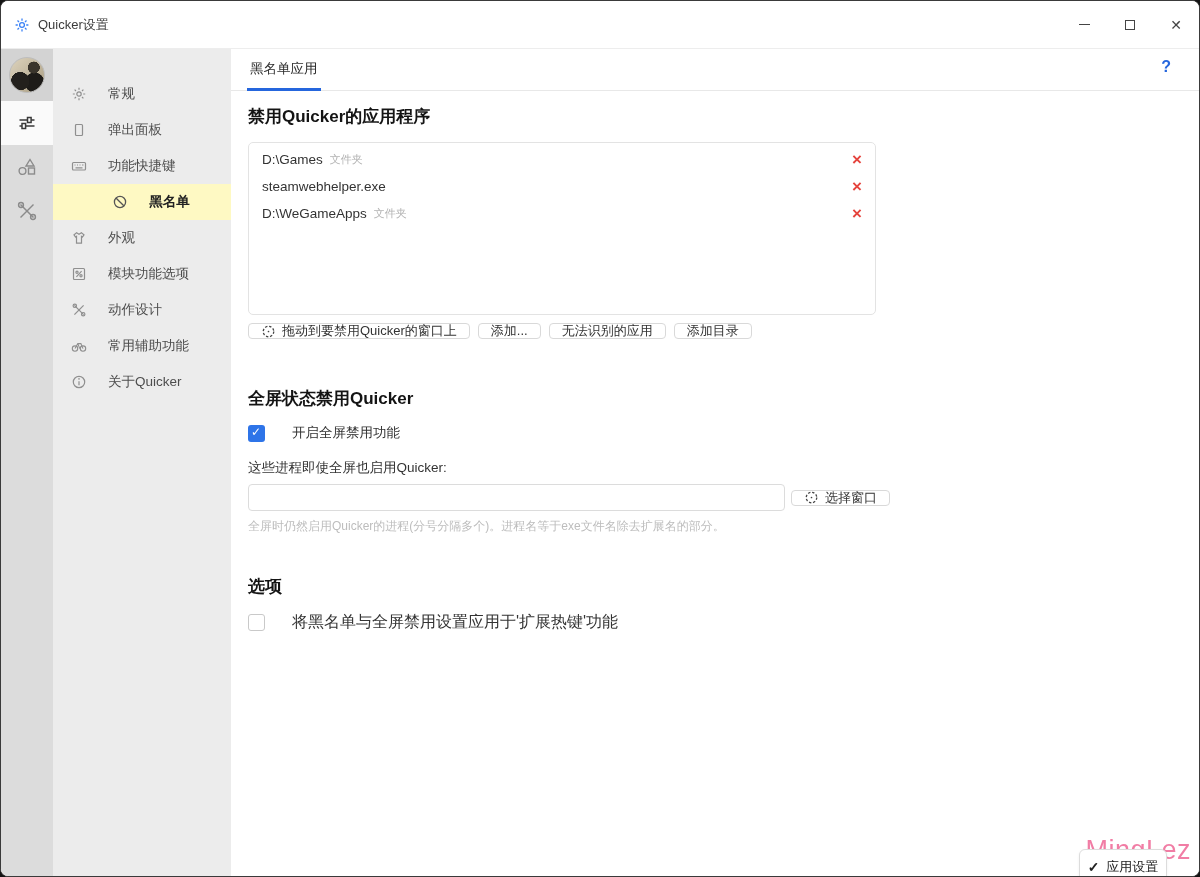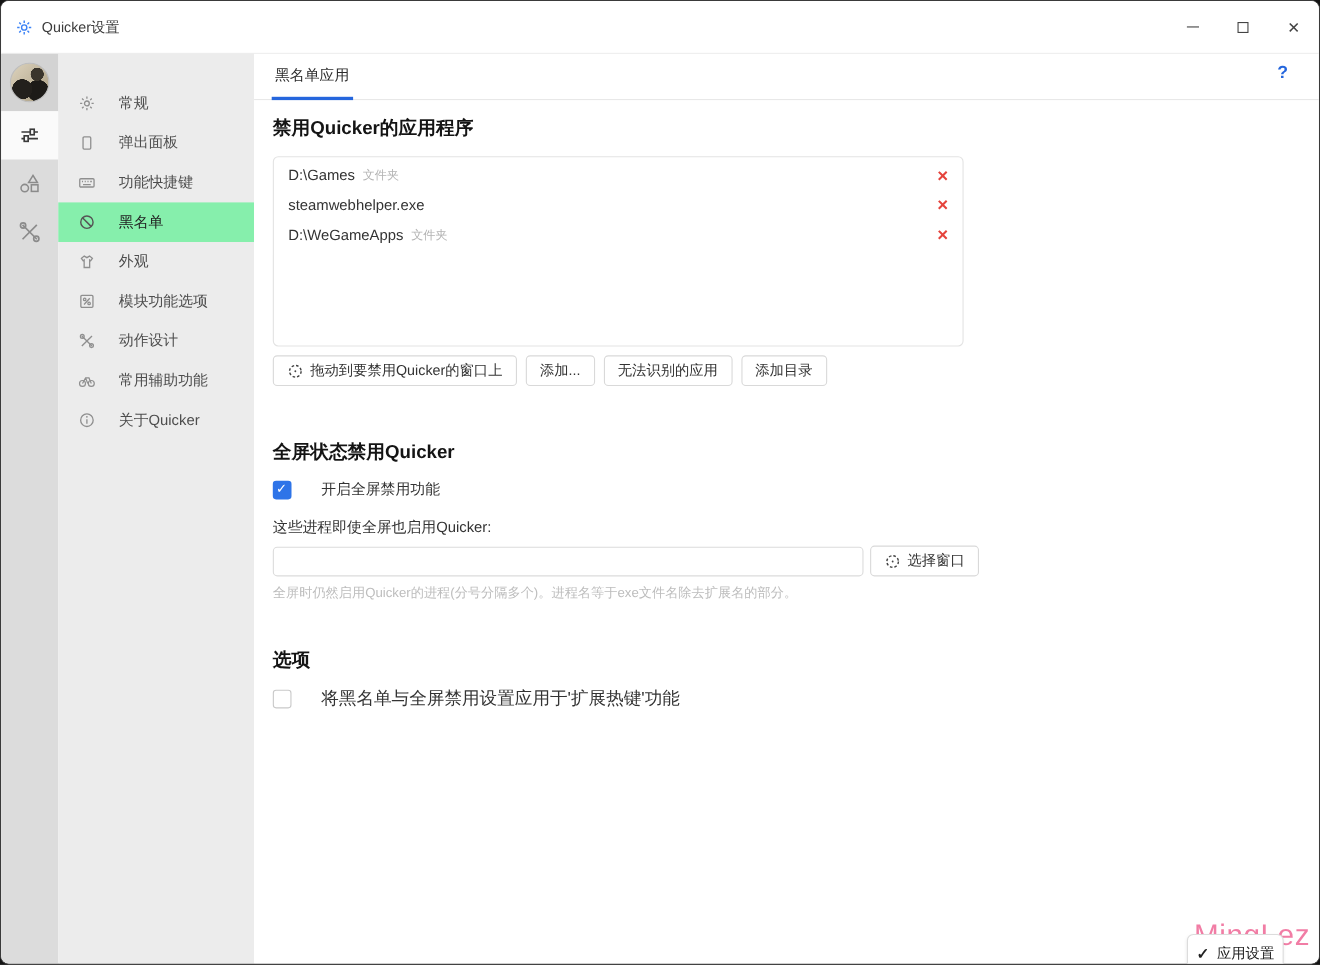--- a/index.html
+++ b/index.html
@@ -33,41 +33,41 @@
     border:1px solid #bdbdbd; }
 
   
   .menu { width:178px; background:#ececec; flex:none; padding-top:13px; }
   .filter-wrap { padding:0 15px 0 18px; }
   .filter-input { width:100%; height:30px; border:1px solid #dcdcdc; border-radius:4px; background:#fff; padding:0 10px; font-size:13px; color:#333; outline:none; }
   .filter-input::placeholder { color:#b9b9b9; }
   .menu-list { margin-top:14px; }
   .menu-item { height:36px; display:flex; align-items:center; padding-left:18px; gap:21px; font-size:13.5px; color:#4d4d4d; cursor:default; }
   .menu-item .mi { color:#8f8f8f; display:flex; }
-  .menu-item.selected { background:#86efac; font-weight:normal; color:#222; }
+  .menu-item.selected { background:#fef9c3; font-weight:bold; color:#222;justify-content:center; }
   .menu-item.selected .mi { color:#555; }
 
   
   .main { flex:1; background:#fff; position:relative; }
   .tabbar { height:42px; border-bottom:1px solid #e8e8e8; display:flex; align-items:stretch; padding-left:16px; position:relative; }
   .tab { display:flex; align-items:center; padding:0 3px; font-size:13.5px; color:#2b2b2b; border-bottom:3px solid transparent; margin-bottom:-1px; }
   .tab.active { border-bottom-color:#2566dd; }
   .help-q { position:absolute; right:28px; top:9px; color:#2566dd; font-weight:bold; font-size:16px; cursor:pointer; }
 
   .content { padding:14px 0 0 17px; }
   .sec-title { font-size:17px; font-weight:bold; color:#141414; }
 
   .listbox { margin-top:14px; width:628px; height:173px; border:1px solid #e3e3e3; border-radius:5px; background:#fff; padding-top:3px; overflow:hidden; }
   .entry { height:27px; display:flex; align-items:center; padding:0 13px; }
   .entry .ename { font-size:13.5px; color:#333; }
   .entry .etag { font-size:11px; color:#b3b3b3; margin-left:7px; }
   .entry .remove { margin-left:auto; color:#e5433c; font-size:17px; font-weight:bold; line-height:1; cursor:pointer; }
 
   .btn-row { margin-top:8px; display:flex; gap:8px; }
-  .btn { height:28px; display:inline-flex; align-items:center; gap:6px; padding:0 12px; background:#fff; border:1px solid #d9d9d9; border-radius:4px; font-size:13px; color:#333; cursor:pointer; }
+  .btn { height:16px; display:inline-flex; align-items:center; gap:6px; padding:0 12px; background:#fff; border:1px solid #d9d9d9; border-radius:4px; font-size:13px; color:#333; cursor:pointer; }
   .btn .bi { display:flex; color:#444; }
 
   .section { margin-top:48px; }
   .check-row { margin-top:14px; display:flex; align-items:center; gap:27px; font-size:13.5px; color:#333; }
   .checkbox { width:17px; height:17px; border-radius:3px; flex:none; cursor:pointer; position:relative; }
   .checkbox.checked { background:#2e74e8; }
   .checkbox.checked::after { content:"✓"; position:absolute; left:3px; top:0px; color:#fff; font-size:12px; font-weight:bold; }
   .checkbox.unchecked { background:#fff; border:1px solid #c9c9c9; }
 
   .proc-label { margin-top:17px; font-size:13.5px; color:#333; }

